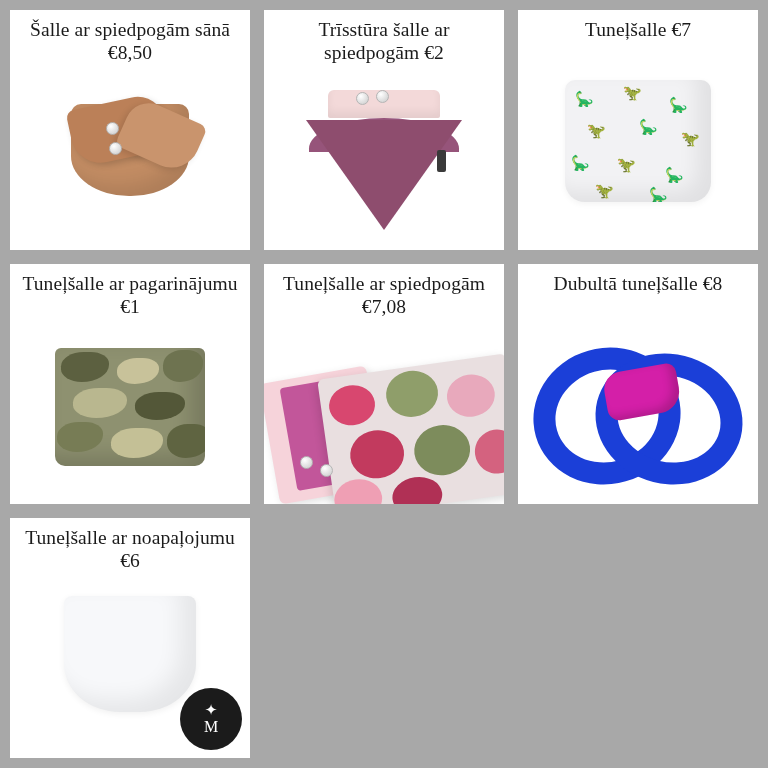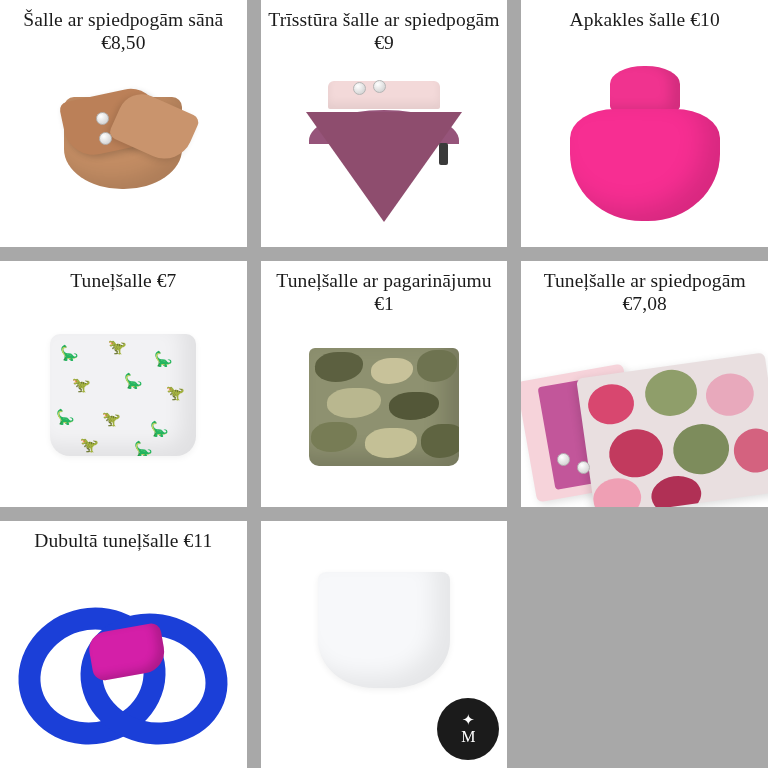--- a/index.html
+++ b/index.html
@@ -13,20 +13,21 @@
     font-family: "Liberation Serif", serif;
     overflow: hidden;
   }
   .grid {
     width: 768px;
     height: 768px;
     display: grid;
     grid-template-columns: repeat(3, 1fr);
     grid-template-rows: repeat(3, 1fr);
     gap: 14px;
+    padding: 10px;
     box-sizing: border-box;
   }
   .cell {
     background: #ffffff;
     position: relative;
     overflow: hidden;
     display: flex;
     flex-direction: column;
     align-items: center;
   }
@@ -354,38 +355,31 @@
       <div class="p1-body"></div>
       <div class="p1-flap"></div>
       <div class="p1-flap2"></div>
       <div class="snap" style="left:96px; top:58px;"></div>
       <div class="snap" style="left:99px; top:78px;"></div>
     </div>
   </div>
 
 
   <div class="cell">
-    <div class="caption">Trīsstūra šalle ar spiedpogām €9</div>
+    <div class="caption">Trīsstūra šalle ar spiedpogām €2</div>
     <div class="photo">
       <div class="p3-band"></div>
       <div class="snap" style="left:92px; top:28px;"></div>
       <div class="snap" style="left:112px; top:26px;"></div>
       <div class="p3-tri2"></div>
       <div class="p3-tri"></div>
       <div class="p3-tag"></div>
     </div>
   </div>
 
-  <div class="cell">
-    <div class="caption">Apkakles šalle €10</div>
-    <div class="photo">
-      <div class="p4-neck"></div>
-      <div class="p4-body"></div>
-    </div>
-  </div>
 
   <div class="cell">
     <div class="caption">Tuneļšalle €7</div>
     <div class="photo">
       <div class="p5-body">
         <span class="dino" style="left:10px; top:12px;">🦕</span>
         <span class="dino" style="left:58px; top:6px;">🦖</span>
         <span class="dino" style="left:104px; top:18px;">🦕</span>
         <span class="dino" style="left:22px; top:44px;">🦖</span>
         <span class="dino" style="left:74px; top:40px;">🦕</span>
@@ -429,31 +423,32 @@
         <div class="flower" style="left:146px; top:74px; width:44px; height:44px; background:#d4627f;"></div>
         <div class="flower" style="left:0px; top:104px; width:48px; height:40px; background:#ef9fb4;"></div>
         <div class="flower" style="left:58px; top:110px; width:50px; height:38px; background:#b03055;"></div>
       </div>
       <div class="snap" style="left:36px; top:138px;"></div>
       <div class="snap" style="left:56px; top:146px;"></div>
     </div>
   </div>
 
   <div class="cell">
-    <div class="caption">Dubultā tuneļšalle €11</div>
+    <div class="caption">Dubultā tuneļšalle €8</div>
     <div class="photo">
       <div class="p8-wrap">
         <div class="loopA"></div>
         <div class="loopB"></div>
         <div class="p8-pink"></div>
       </div>
     </div>
   </div>
 
   <div class="cell">
+    <div class="caption">Tuneļšalle ar noapaļojumu €6</div>
     <div class="photo">
       <div class="p9-body"></div>
       <div class="logo">
         <span class="logo-mark">✦</span>
         <span class="logo-letter">M</span>
       </div>
     </div>
   </div>
 
 </div>

